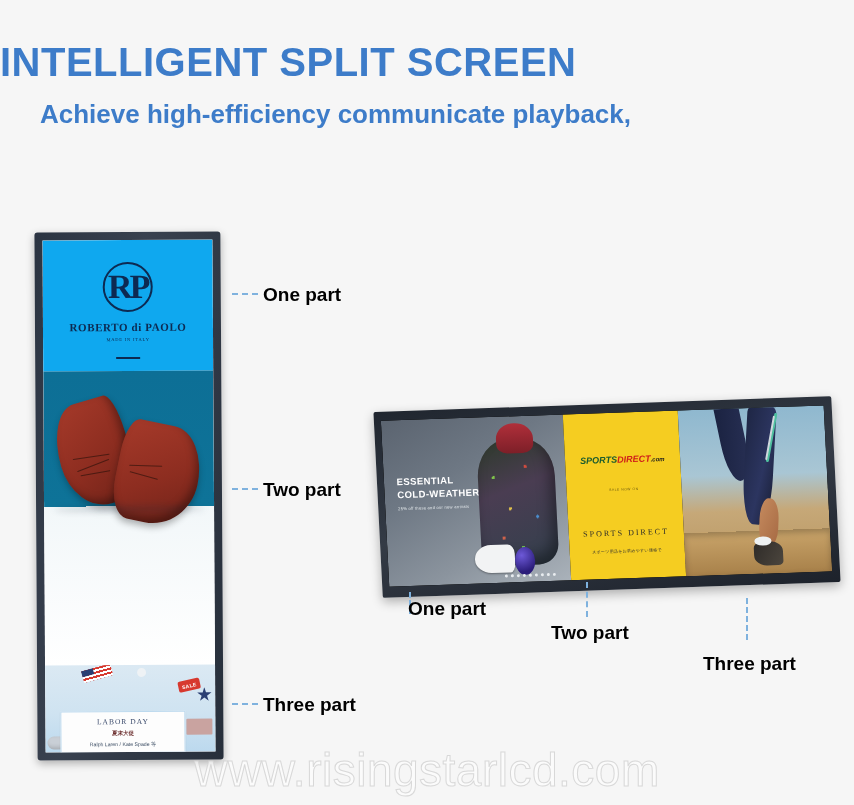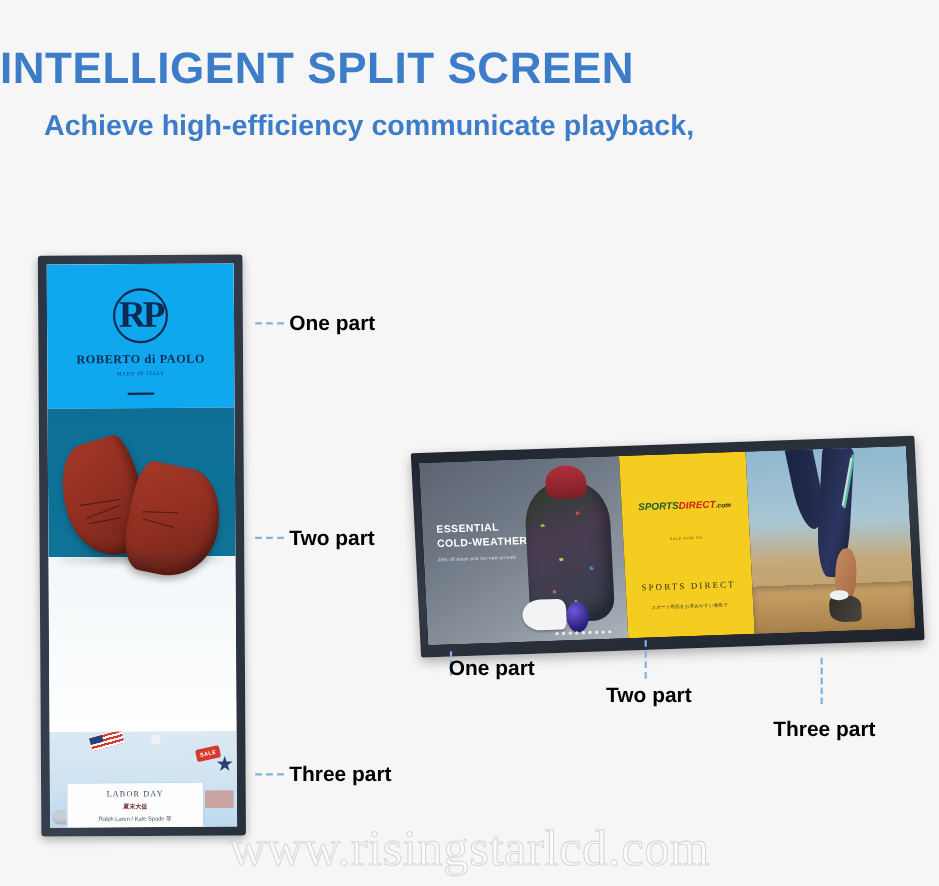--- a/index.html
+++ b/index.html
@@ -140,21 +140,21 @@
   
   .label{position:absolute;color:#000000;font-size:19px;font-weight:bold;white-space:nowrap;text-align:right;}
   .dash-h{position:absolute;height:0;border-top:2px dashed #7fb2de;}
   .dash-v{position:absolute;width:0;border-left:2px dashed #7fb2de;}
 
   
   .watermark{
     position:absolute;left:0;bottom:8px;width:854px;text-align:center;
     font-size:46px;color:rgba(255,255,255,.55);
     -webkit-text-stroke:1px rgba(210,210,210,.85);
-    letter-spacing:.5px;white-space:nowrap;font-family:Liberation Serif, serif;
+    letter-spacing:.5px;white-space:nowrap;
   }
 </style>
 </head>
 <body>
 
 <div class="stage">
 
   <div class="heading-block">
     <div class="title">INTELLIGENT SPLIT SCREEN</div>
     <div class="subtitle">Achieve high-efficiency communicate playback,</div>

